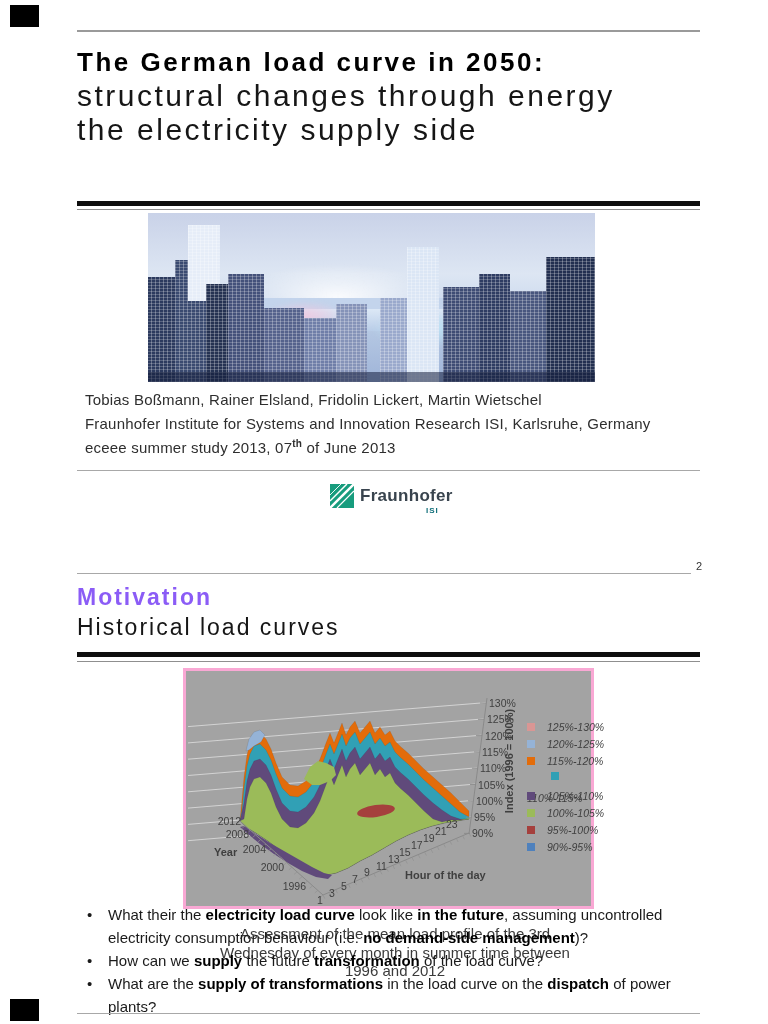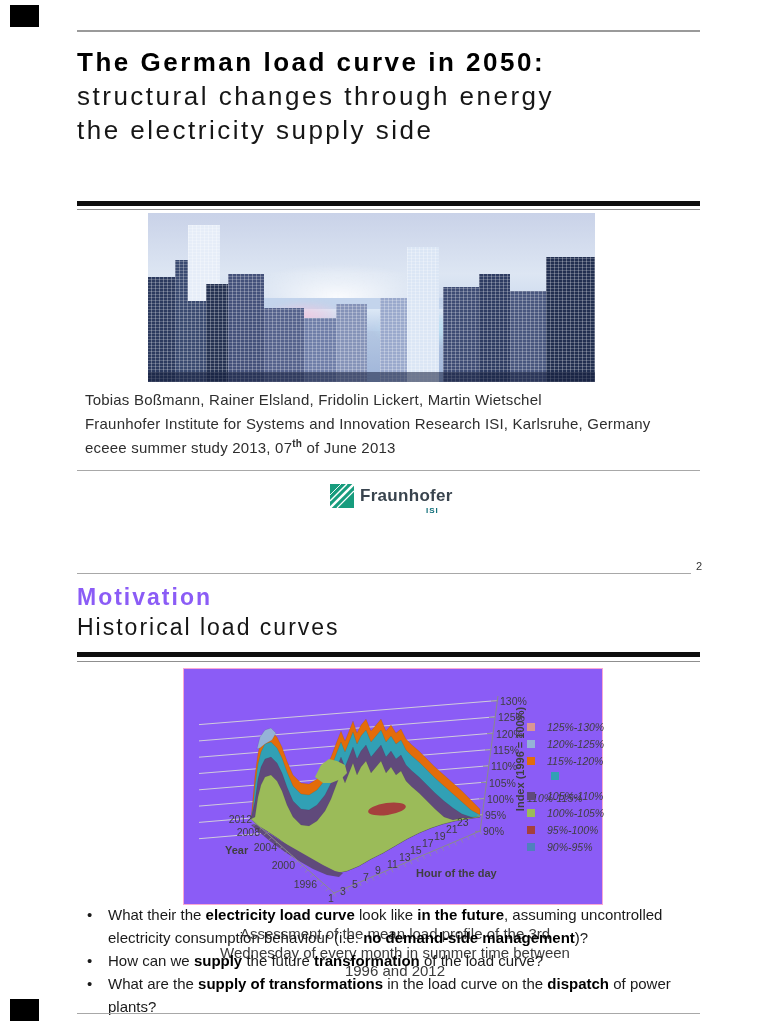--- a/index.html
+++ b/index.html
@@ -4,40 +4,40 @@
 <style>
   html,body{margin:0;padding:0;background:#fff;}
   #page{position:relative;width:768px;height:1024px;background:#fff;overflow:hidden;
         font-family:"Liberation Sans",sans-serif;color:#1a1a1a;}
   .abs{position:absolute;}
   .hr{position:absolute;background:#9a9a9a;height:1px;}
   .hr-thick{position:absolute;background:#0e0e0e;height:5px;}
   .corner-mark{position:absolute;width:29px;height:22px;background:#000;}
   
   .title1{font-size:26px;font-weight:700;letter-spacing:2.5px;color:#000;line-height:34px;}
-  .title2{font-size:26px;font-weight:400;letter-spacing:2.5px;color:#161616;line-height:34px;}
+  .title2{font-size:30px;font-weight:400;letter-spacing:2.5px;color:#161616;line-height:34px;}
   
   #photo{position:absolute;left:148px;top:213px;width:447px;height:169px;overflow:hidden;
          background:linear-gradient(180deg,#c9d2e8 0%,#dde6f3 36%,#cfdcef 52%,#b3c6e2 72%,#9fb4d8 100%);}
   .bld{position:absolute;background-image:
         repeating-linear-gradient(90deg,rgba(255,255,255,.28) 0 1px,transparent 1px 4px),
         repeating-linear-gradient(0deg,rgba(255,255,255,.22) 0 1px,transparent 1px 3px);}
   .glow{position:absolute;border-radius:50%;filter:blur(2px);}
   
   .meta{font-size:15px;color:#2e2e2e;letter-spacing:.2px;}
   sup.th{font-size:10px;font-weight:700;vertical-align:super;line-height:0;}
   
   .fh-word{font-size:17px;font-weight:700;color:#39444e;letter-spacing:.3px;}
   .fh-sub{font-size:8px;font-weight:700;color:#0f6e79;letter-spacing:1px;}
   
   .pagenum{font-size:11px;color:#333;}
   .mot1{font-size:23px;font-weight:700;letter-spacing:2px;color:#8b5cf6;}
   .mot2{font-size:23px;font-weight:400;letter-spacing:2px;color:#161616;}
   #chartbox{position:absolute;left:183px;top:668px;width:405px;height:235px;
-            border:1px solid #f9a8d4;background:#8b5cf6;padding-left:13px;}
+            border:3px solid #f9a8d4;background:#a3a3a3;}
   .lg-item{position:absolute;left:527px;display:flex;align-items:center;gap:12px;height:11px;font-style:italic;}
   .lg-sw{width:8px;height:8px;display:inline-block;flex:0 0 8px;}
   .lg-tx{font-size:10.5px;color:#3f3f3f;white-space:nowrap;}
   
   .bullet{position:absolute;left:85px;width:625px;font-size:15px;line-height:22.5px;color:#1a1a1a;}
   .bullet .dot{position:absolute;left:2px;top:0;}
   .bullet .btx{display:block;margin-left:23px;width:600px;}
   .bullet b, .bseg-b{font-weight:700;color:#000;}
   #caption{position:absolute;left:145px;top:925px;width:500px;text-align:center;
            font-size:15px;line-height:18.5px;color:#3b3b3b;}

